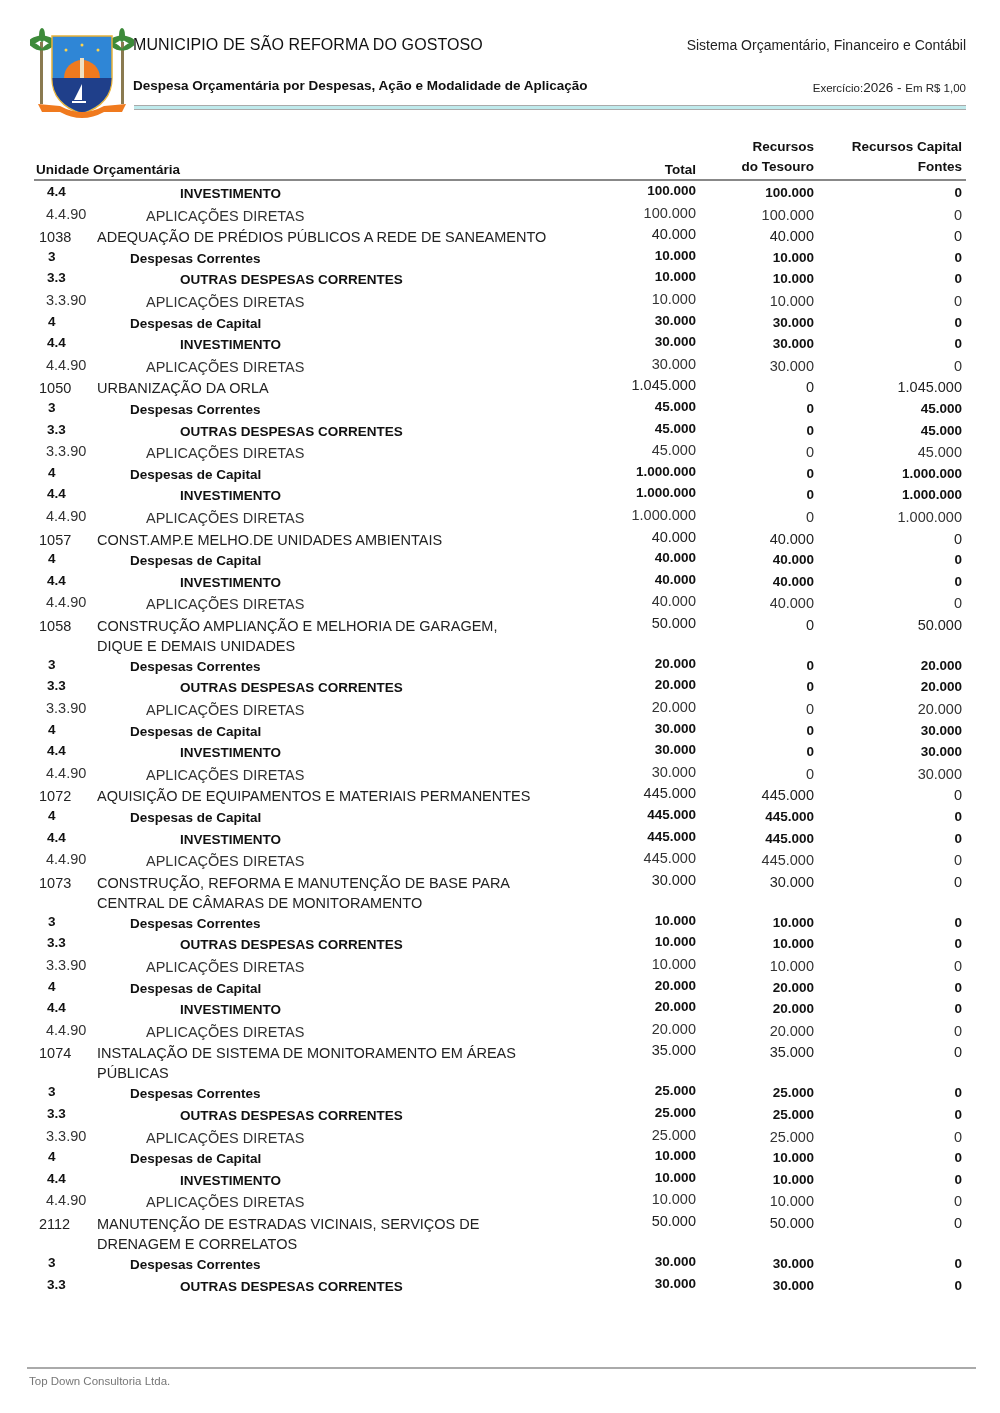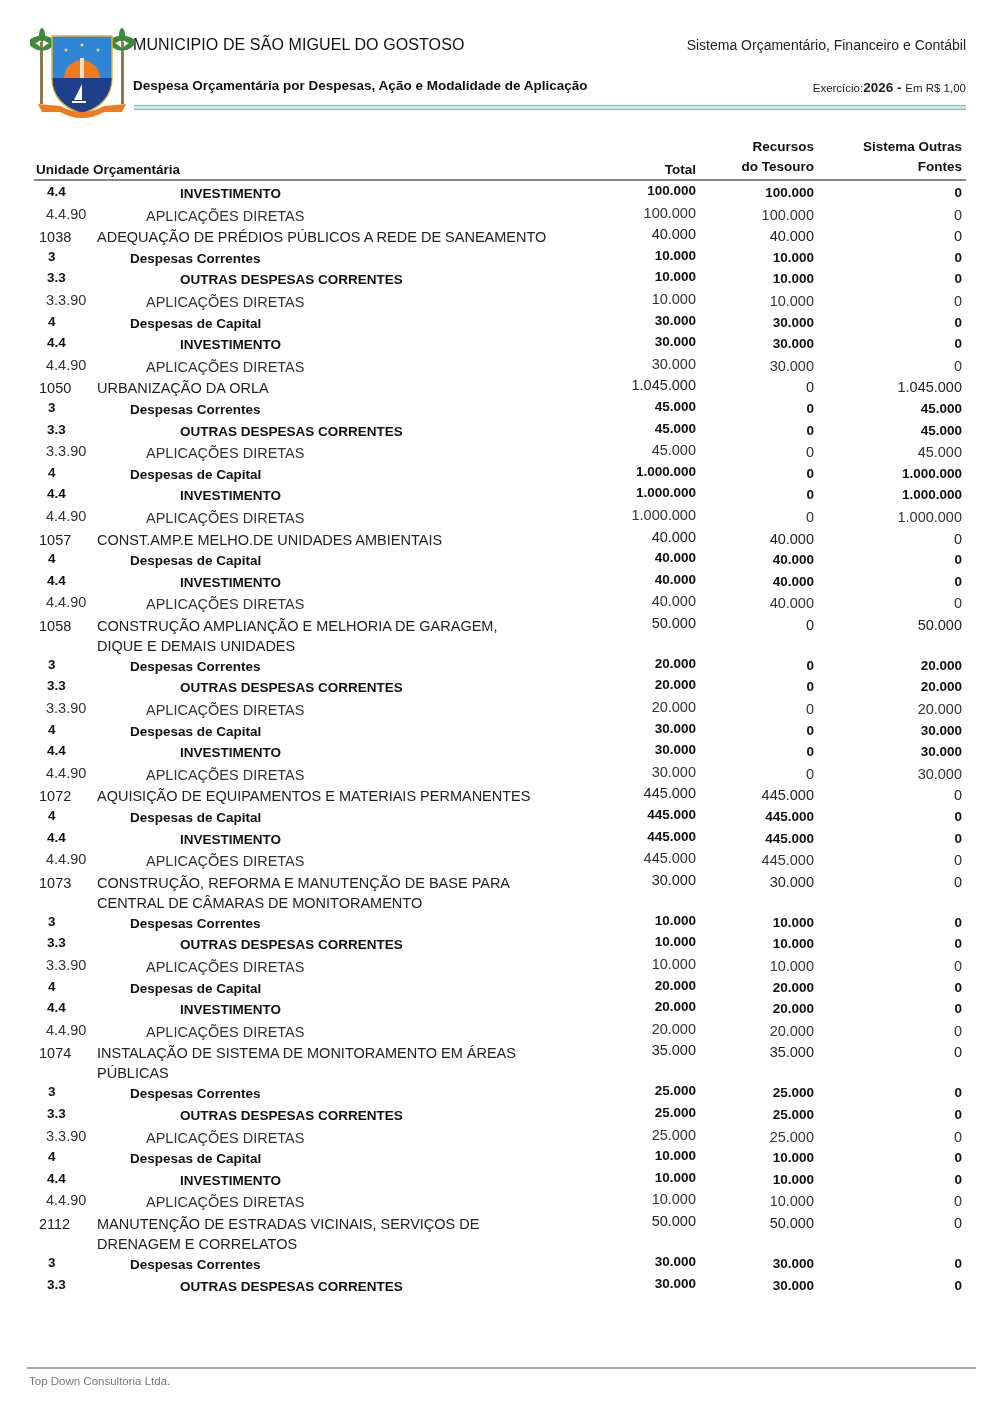--- a/index.html
+++ b/index.html
@@ -5,21 +5,21 @@
     * { box-sizing: border-box; margin: 0; padding: 0; }
     html, body { width: 1000px; height: 1413px; background: #ffffff; }
     body { font-family: "Liberation Sans", sans-serif; color: #111; position: relative; overflow: hidden; }
 
     .logo { position: absolute; left: 30px; top: 26px; width: 104px; height: 96px; }
 
     .hdr-muni { position: absolute; left: 133px; top: 36px; font-size: 16px; color: #111; letter-spacing: 0.1px; }
     .hdr-system { position: absolute; right: 34px; top: 37px; font-size: 14px; color: #222; }
     .hdr-report { position: absolute; left: 133px; top: 78px; font-size: 13.5px; font-weight: bold; color: #111; }
     .hdr-exercise { position: absolute; right: 34px; top: 80px; font-size: 11.5px; color: #222; }
-    .hdr-exercise b { font-size: 13.5px; font-weight: bold; }
+    .hdr-exercise b { font-size: 13.5px; font-weight: normal; }
     .hdr-rule { position: absolute; left: 134px; right: 34px; top: 105px; height: 5px; background: #bfeaec; border-top: 1px solid #aaa; border-bottom: 1px solid #aaa; }
 
     .col-head { position: absolute; top: 138px; left: 34px; right: 34px; height: 43px; border-bottom: 2px solid #888; font-size: 13.5px; font-weight: bold; }
     .col-head .ch-unit { position: absolute; left: 2px; bottom: 2px; }
     .col-head .ch-total { position: absolute; right: 270px; bottom: 2px; text-align: right; }
     .col-head .ch-tes { position: absolute; right: 152px; bottom: 2px; text-align: right; line-height: 20px; }
     .col-head .ch-out { position: absolute; right: 4px; bottom: 2px; text-align: right; line-height: 20px; }
 
     .rows { position: absolute; top: 183px; left: 34px; right: 34px; }
     .row { position: relative; min-height: 21.6px; font-size: 14.5px; }
@@ -84,37 +84,37 @@
     <rect x="42" y="75" width="14" height="2" fill="#ffffff"></rect>
 
     <circle cx="36" cy="24" r="1.5" fill="#ffd34a"></circle>
     <circle cx="52" cy="19" r="1.5" fill="#ffd34a"></circle>
     <circle cx="68" cy="24" r="1.5" fill="#ffd34a"></circle>
 
     <path d="M8 78 L30 80 Q52 92 74 80 L96 78 L92 86 L74 86 Q52 98 30 86 L12 86 Z" fill="#f07a1e"></path>
   </svg>
 </div>
 
-<div class="hdr-muni">MUNICIPIO DE SÃO MIGUEL DO GOSTOSO</div>
+<div class="hdr-muni">MUNICIPIO DE SÃO REFORMA DO GOSTOSO</div>
 <div class="hdr-system">Sistema Orçamentário, Financeiro e Contábil</div>
 <div class="hdr-report">Despesa Orçamentária por Despesas, Ação e Modalidade de Aplicação</div>
 <div class="hdr-exercise">
   <span>Exercício:</span><b>2026</b><b> - </b><span>Em R$ 1,00</span>
 </div>
 <div class="hdr-rule"></div>
 
 <div class="col-head">
   <div class="ch-unit">Unidade Orçamentária</div>
   <div class="ch-total">Total</div>
   <div class="ch-tes">
     <div>Recursos</div>
     <div>do Tesouro</div>
   </div>
   <div class="ch-out">
-    <div>Sistema Outras</div>
+    <div>Recursos Capital</div>
     <div>Fontes</div>
   </div>
 </div>
 
 <div class="rows" id="rows">
     <div class="row grp">
       <span class="code">4.4</span>
       <div class="desc">INVESTIMENTO</div>
       <span class="v total">100.000</span>
       <span class="v tes">100.000</span>

